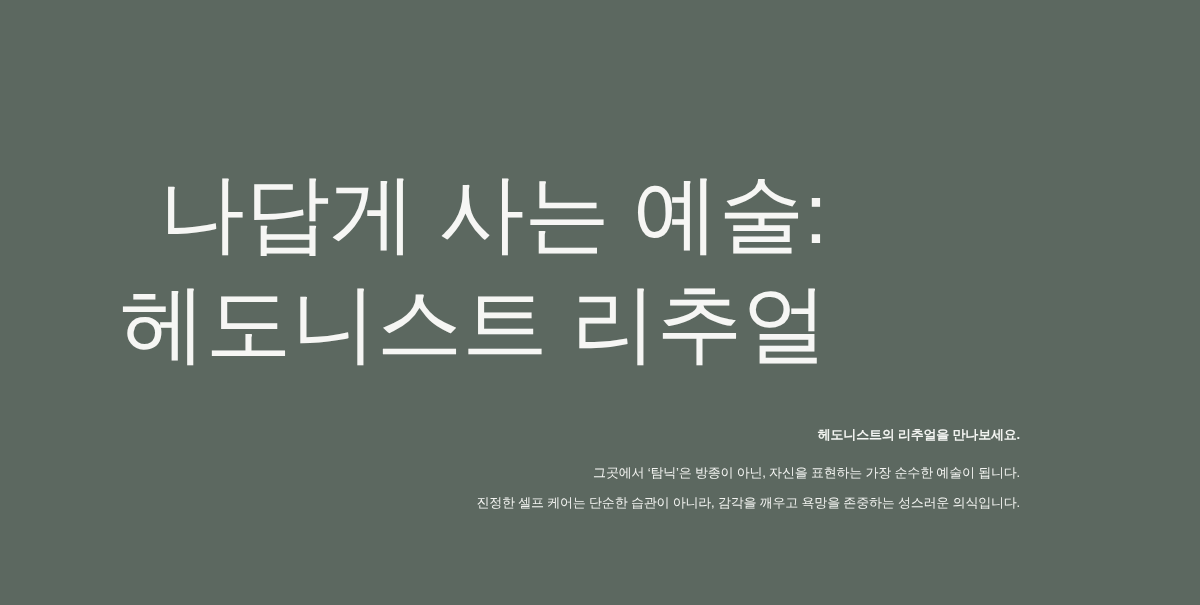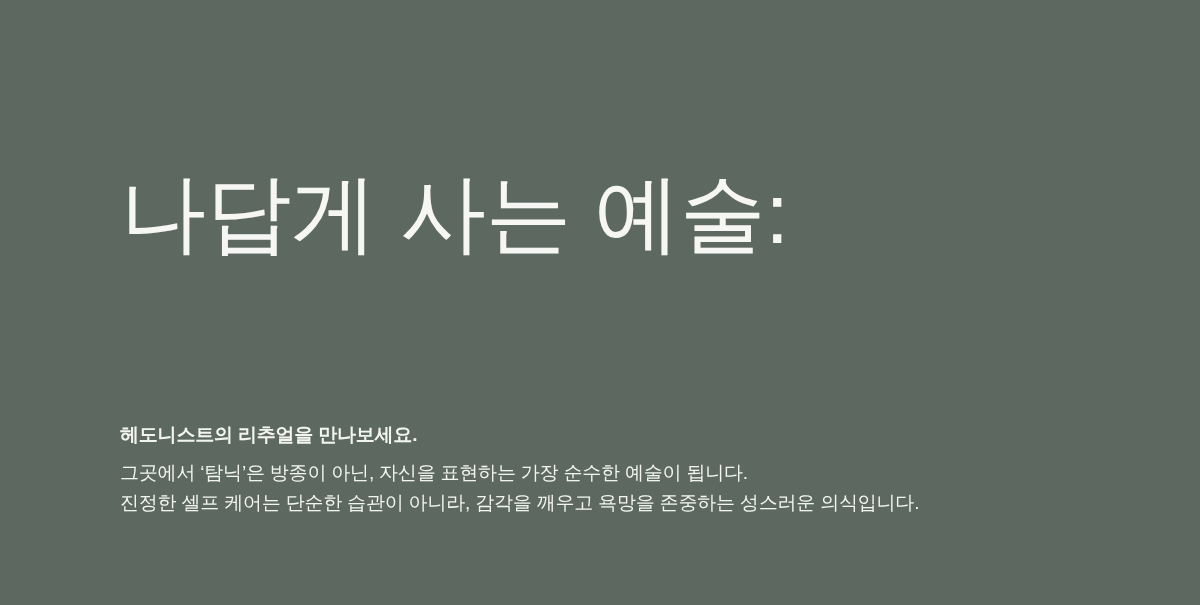--- a/index.html
+++ b/index.html
@@ -15,20 +15,21 @@
     font-family: "Liberation Sans", "DejaVu Sans", sans-serif;
     background: #5c6860;
   }
 
   .hero {
     position: relative;
     box-sizing: border-box;
     width: 1200px;
     height: 605px;
     background: #5c6860;
+    text-align: right;
   }
 
   .hero-inner {
     position: absolute;
     left: 120px;
     top: 0;
     width: 980px;
     height: 605px;
   }
 
@@ -57,40 +58,41 @@
     position: absolute;
     left: 0;
     top: 420px;
     width: 900px;
   }
 
   .body-line {
     display: block;
     color: #f3f4f1;
     font-family: "Liberation Sans", "DejaVu Sans", sans-serif;
-    font-size: 19px;
+    font-size: 13px;
     line-height: 30px;
     font-weight: 400;
     letter-spacing: -0.2px;
     white-space: nowrap;
   }
 
   .body-line.lead {
     font-weight: 700;
     margin-bottom: 8px;
   }
 </style>
 </head>
 <body>
 
 <div class="hero">
   <div class="hero-inner">
 
     <h1 class="headline">
       <span class="headline-line">나답게 사는 예술:</span>
+      <span class="headline-line">헤도니스트 리추얼</span>
     </h1>
 
     <div class="body-copy">
       <span class="body-line lead">헤도니스트의 리추얼을 만나보세요.</span>
       <span class="body-line">그곳에서 ‘탐닉’은 방종이 아닌, 자신을 표현하는 가장 순수한 예술이 됩니다.</span>
       <span class="body-line">진정한 셀프 케어는 단순한 습관이 아니라, 감각을 깨우고 욕망을 존중하는 성스러운 의식입니다.</span>
     </div>
 
   </div>
 </div>

